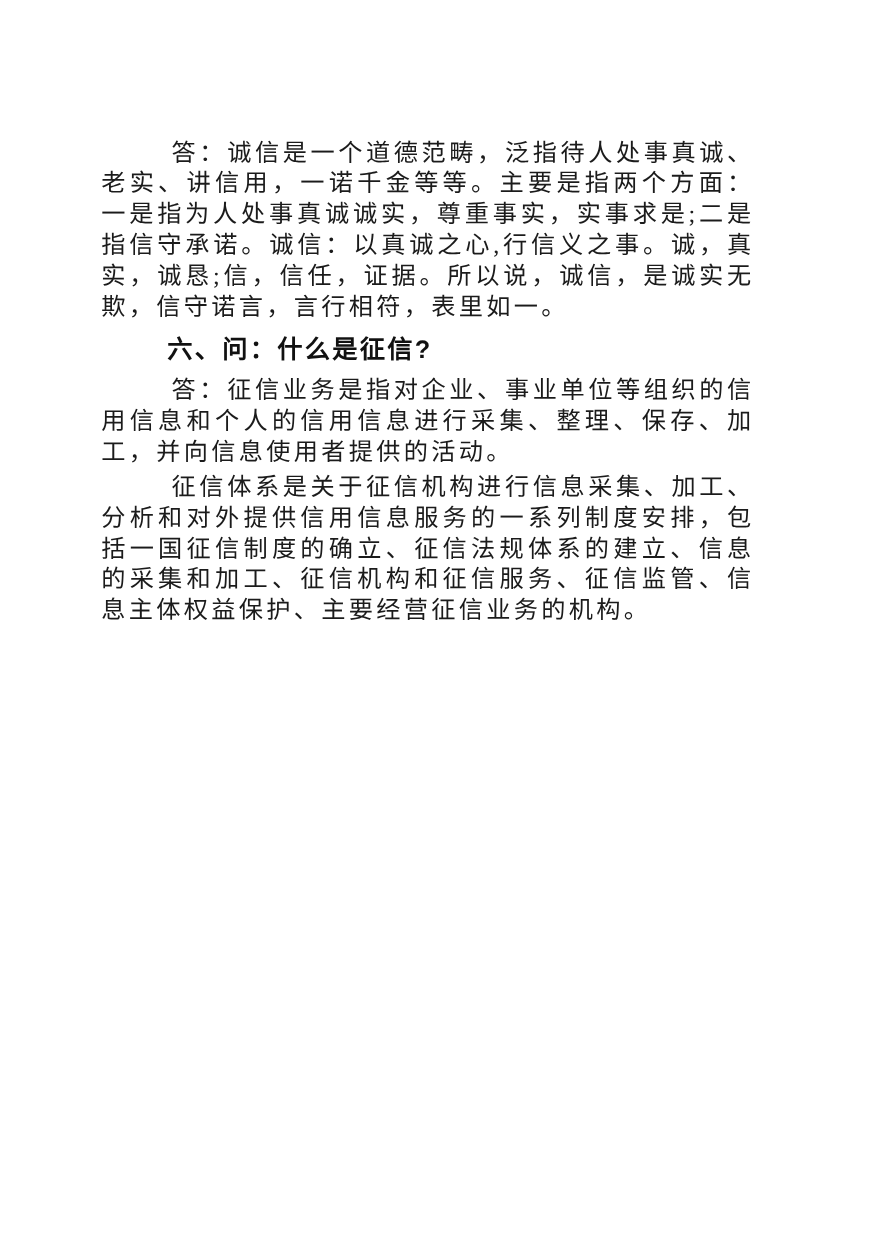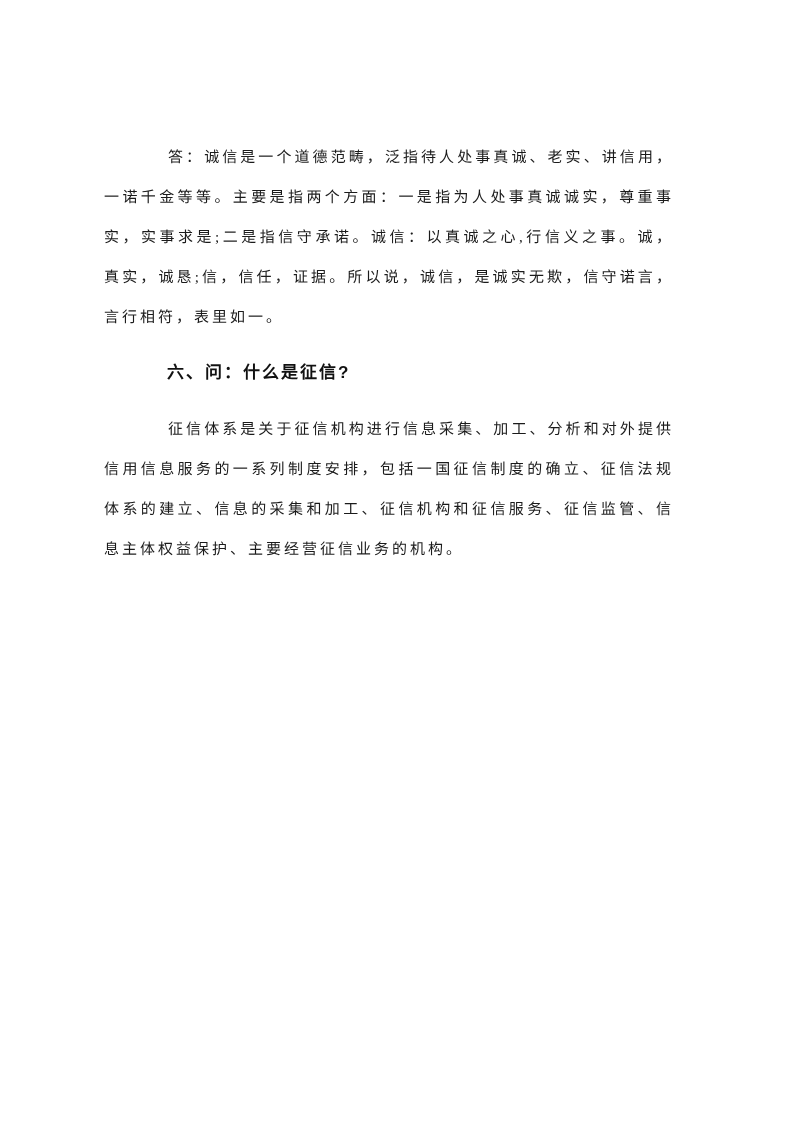--- a/index.html
+++ b/index.html
@@ -23,43 +23,44 @@
     background: #ffffff;
   }
   .page-content {
     position: absolute;
     left: 88px;
     top: 121px;
     width: 602px;
     color: #1b1b1b;
   }
   .paragraph {
-    margin: 16px;
-    font-size: 15px;
-    line-height: 40px;
+    margin: 4px;
+    font-size: 22px;
+    line-height: 28px;
     letter-spacing: 3px;
     text-align: justify;
     text-justify: inter-character;
     text-indent: 64px;
     font-family: "Liberation Serif", serif;
     font-weight: normal;
   }
   .question-heading {
-    margin: 15px;
-    font-size: 17px;
+    margin: 0;
+    font-size: 23px;
     line-height: 40px;
     letter-spacing: 2px;
     font-weight: bold;
     text-indent: 64px;
     font-family: "Liberation Sans", sans-serif;
     color: #111111;
   }
 </style>
 </head>
 <body>
 
 <div class="page">
   <div class="page-content">
     <p class="paragraph">答：诚信是一个道德范畴，泛指待人处事真诚、老实、讲信用，一诺千金等等。主要是指两个方面：一是指为人处事真诚诚实，尊重事实，实事求是;二是指信守承诺。诚信：以真诚之心,行信义之事。诚，真实，诚恳;信，信任，证据。所以说，诚信，是诚实无欺，信守诺言，言行相符，表里如一。</p>
     <p class="question-heading">六、问：什么是征信?</p>
+    <p class="paragraph">答：征信业务是指对企业、事业单位等组织的信用信息和个人的信用信息进行采集、整理、保存、加工，并向信息使用者提供的活动。</p>
     <p class="paragraph">征信体系是关于征信机构进行信息采集、加工、分析和对外提供信用信息服务的一系列制度安排，包括一国征信制度的确立、征信法规体系的建立、信息的采集和加工、征信机构和征信服务、征信监管、信息主体权益保护、主要经营征信业务的机构。</p>
   </div>
 </div>
 
 </body></html>

